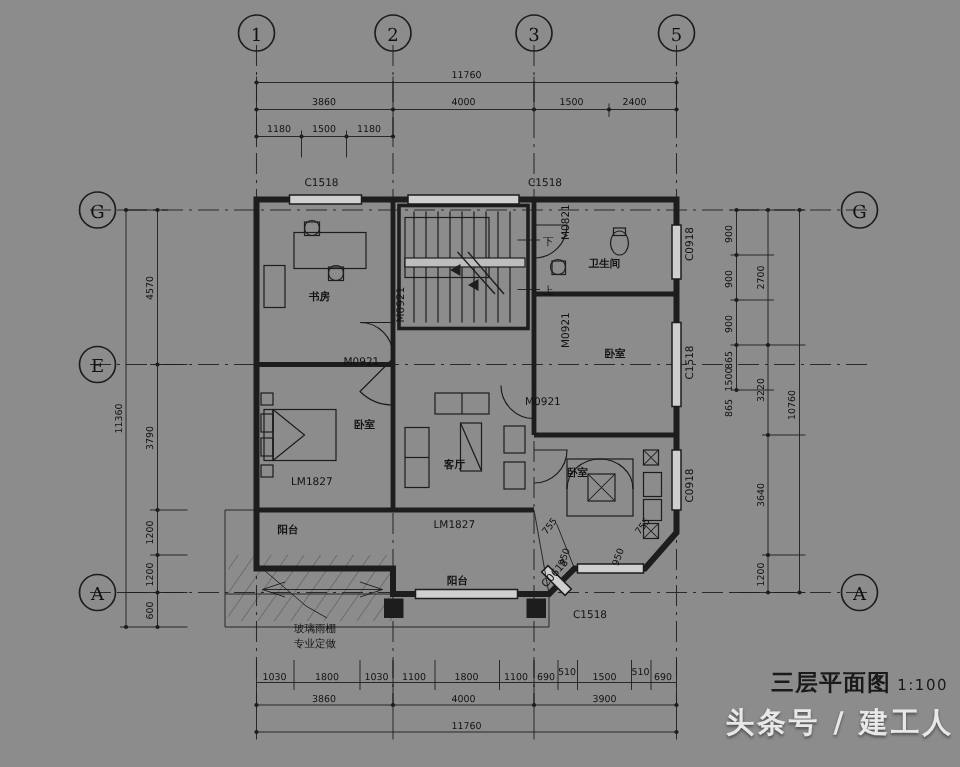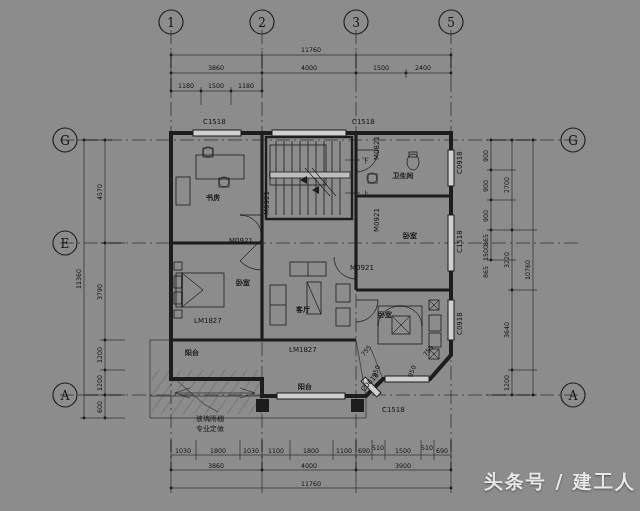--- a/index.html
+++ b/index.html
@@ -405,15 +405,18 @@
     <text class="rm" x="305" y="389">阳台</text>
   </g>
 
   <g>
     <line class="thin" x1="204" y1="404" x2="218" y2="412"></line>
     <text class="txt" x="196" y="421">玻璃雨棚</text>
     <text class="txt" x="196" y="431">专业定做</text>
   </g>
 </svg>
 
+<div class="wm-title">
+  <span>三层平面图</span><span class="scale">1:100</span>
+</div>
 <div class="wm-sub">头条号 / 建工人</div>
 
 </div>
 
 </body></html>

